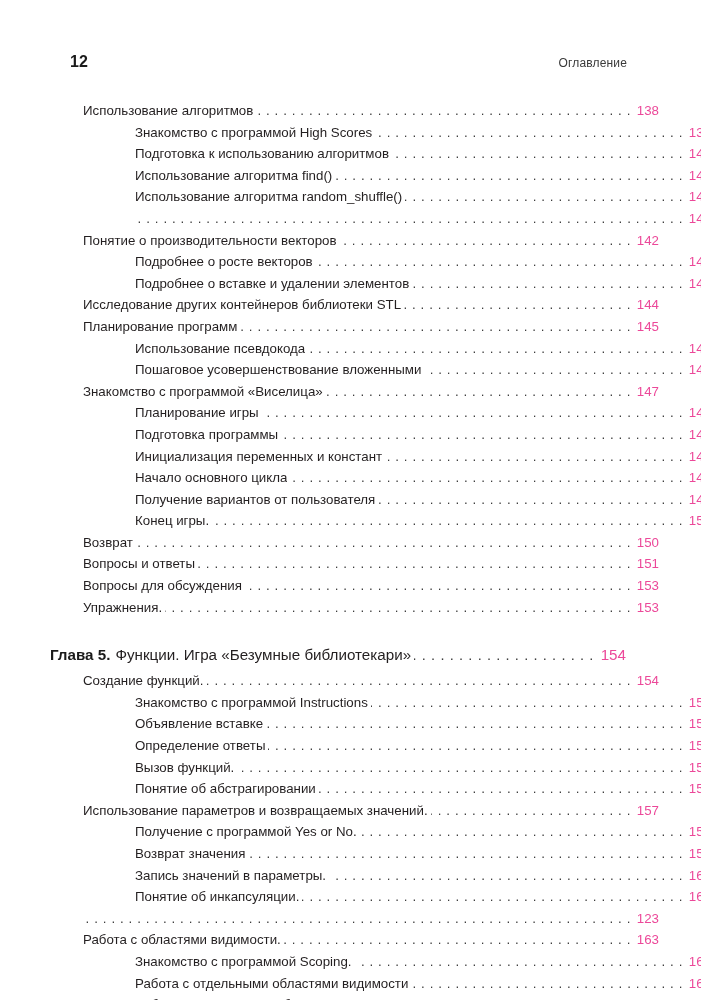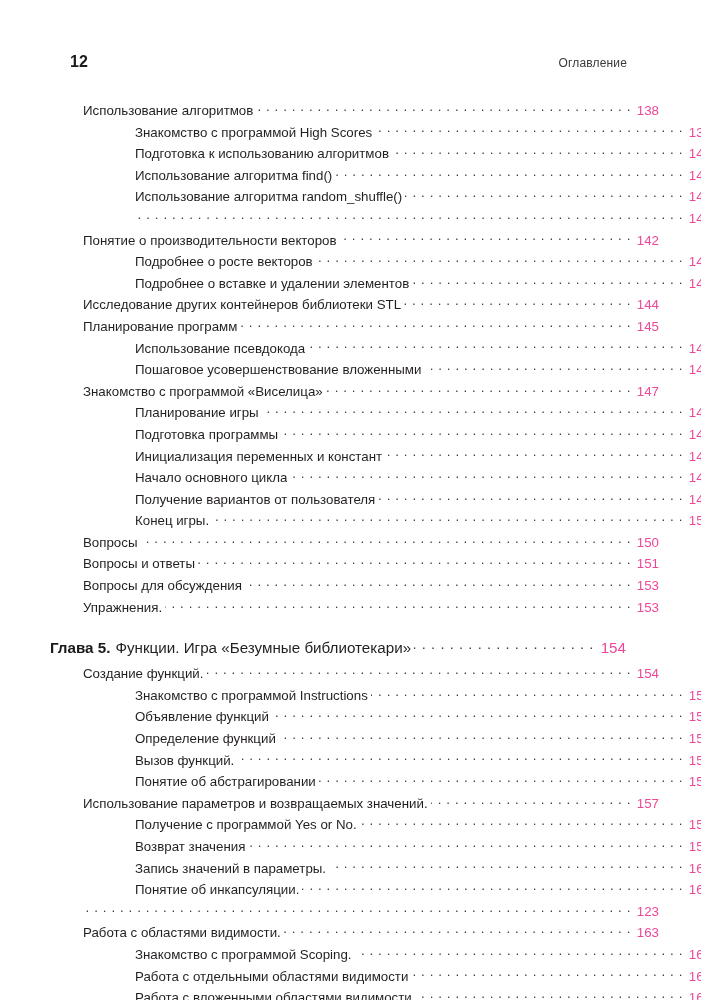--- a/index.html
+++ b/index.html
@@ -52,37 +52,37 @@
   
   .toc {
     position: absolute;
     left: 50px;
     top: 100px;
     width: 576px;
   }
 
   .toc-line {
     display: flex;
-    align-items: center;
+    align-items: flex-end;
     width: 100%;
     font-size: 13.3px;
     line-height: 21.6px;
     color: #231f20;
     white-space: nowrap;
   }
 
   
   .toc-line.lvl-chapter { padding-left: 0px; }
   .toc-line.lvl-1       { padding-left: 33px; }
   .toc-line.lvl-2       { padding-left: 85px; }
 
   .toc-line.lvl-chapter {
     font-size: 15.2px;
     line-height: 24px;
-    margin-top: 18px;
+    margin-top: 25px;
     margin-bottom: 3px;
   }
 
   .ch-num {
     font-weight: bold;
     margin-right: 5px;
     color: #1a1a1a;
   }
   .ch-title {
     font-weight: normal;
@@ -228,21 +228,21 @@
         <span class="entry-title">Получение вариантов от пользователя</span>
         <span class="leader"></span>
         <span class="page-num">149</span>
       </div>
       <div class="toc-line lvl-2">
         <span class="entry-title">Конец игры.</span>
         <span class="leader"></span>
         <span class="page-num">150</span>
       </div>
       <div class="toc-line lvl-1">
-        <span class="entry-title">Вопросы</span>
+        <span class="entry-title">Возврат</span>
         <span class="leader"></span>
         <span class="page-num">150</span>
       </div>
       <div class="toc-line lvl-1">
         <span class="entry-title">Вопросы и ответы</span>
         <span class="leader"></span>
         <span class="page-num">151</span>
       </div>
       <div class="toc-line lvl-1">
         <span class="entry-title">Вопросы для обсуждения</span>
@@ -263,26 +263,26 @@
         <span class="entry-title">Создание функций.</span>
         <span class="leader"></span>
         <span class="page-num">154</span>
       </div>
       <div class="toc-line lvl-2">
         <span class="entry-title">Знакомство с программой Instructions</span>
         <span class="leader"></span>
         <span class="page-num">154</span>
       </div>
       <div class="toc-line lvl-2">
-        <span class="entry-title">Объявление функций</span>
+        <span class="entry-title">Объявление вставке</span>
         <span class="leader"></span>
         <span class="page-num">155</span>
       </div>
       <div class="toc-line lvl-2">
-        <span class="entry-title">Определение функций</span>
+        <span class="entry-title">Определение ответы</span>
         <span class="leader"></span>
         <span class="page-num">156</span>
       </div>
       <div class="toc-line lvl-2">
         <span class="entry-title">Вызов функций.</span>
         <span class="leader"></span>
         <span class="page-num">157</span>
       </div>
       <div class="toc-line lvl-2">
         <span class="entry-title">Понятие об абстрагировании</span>

